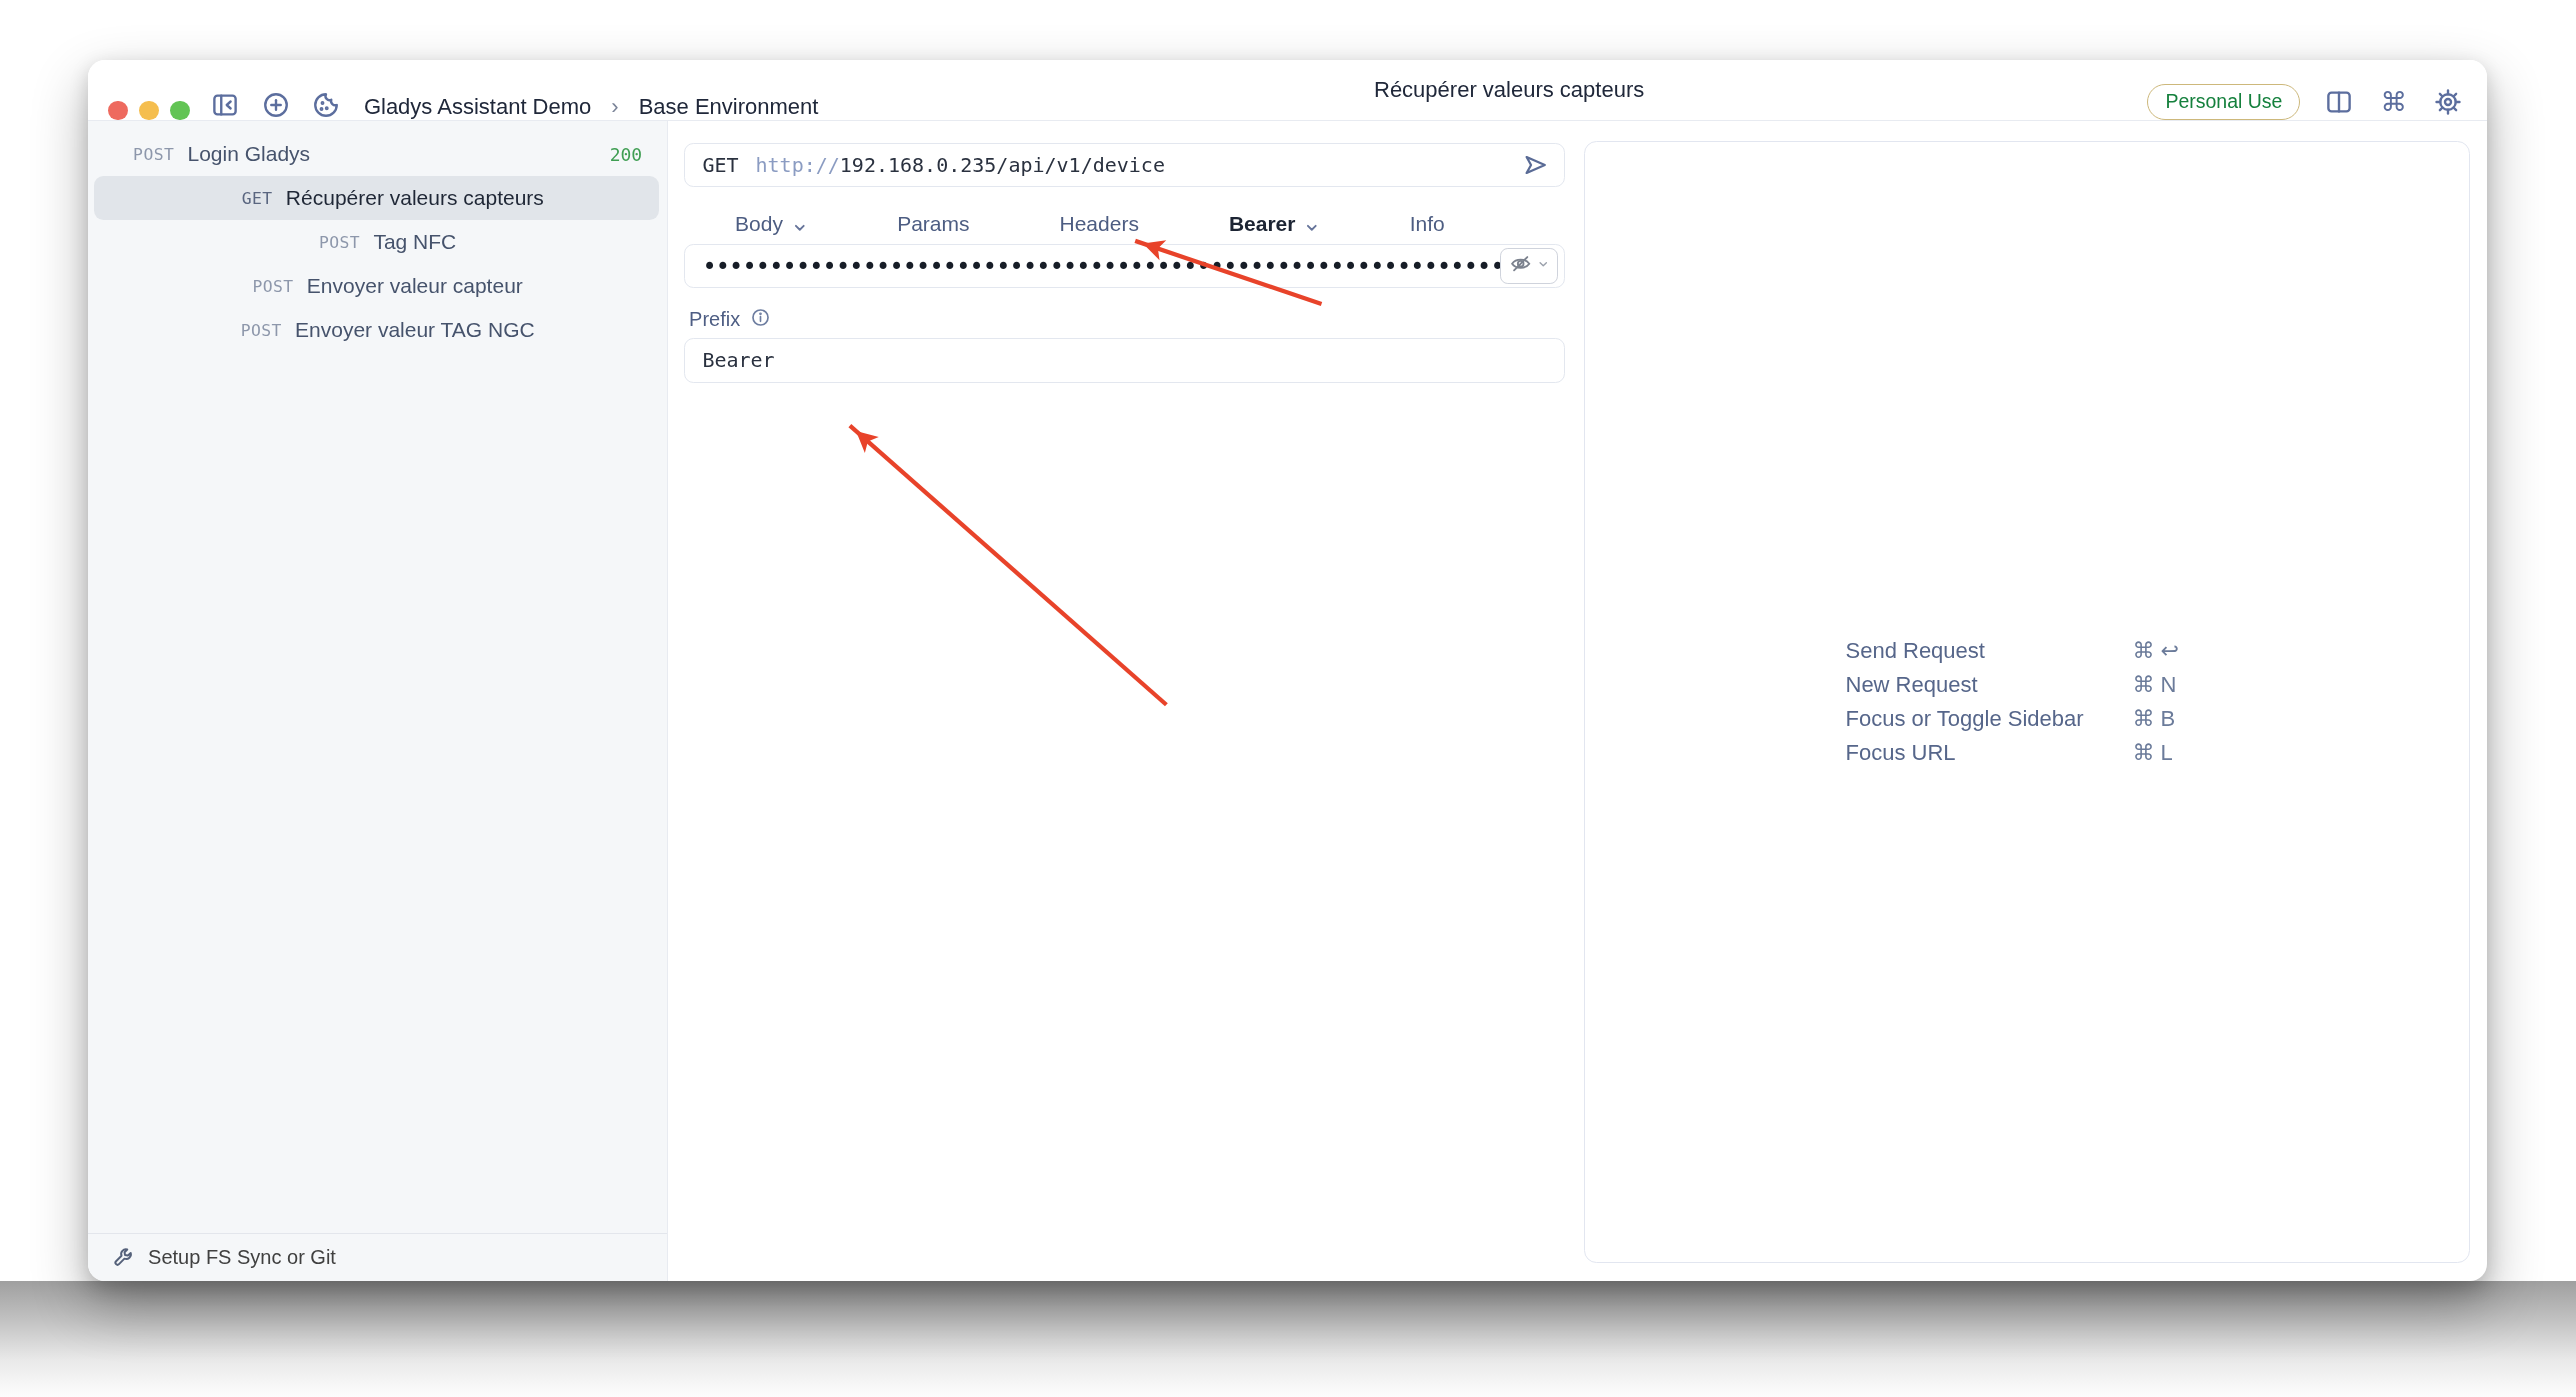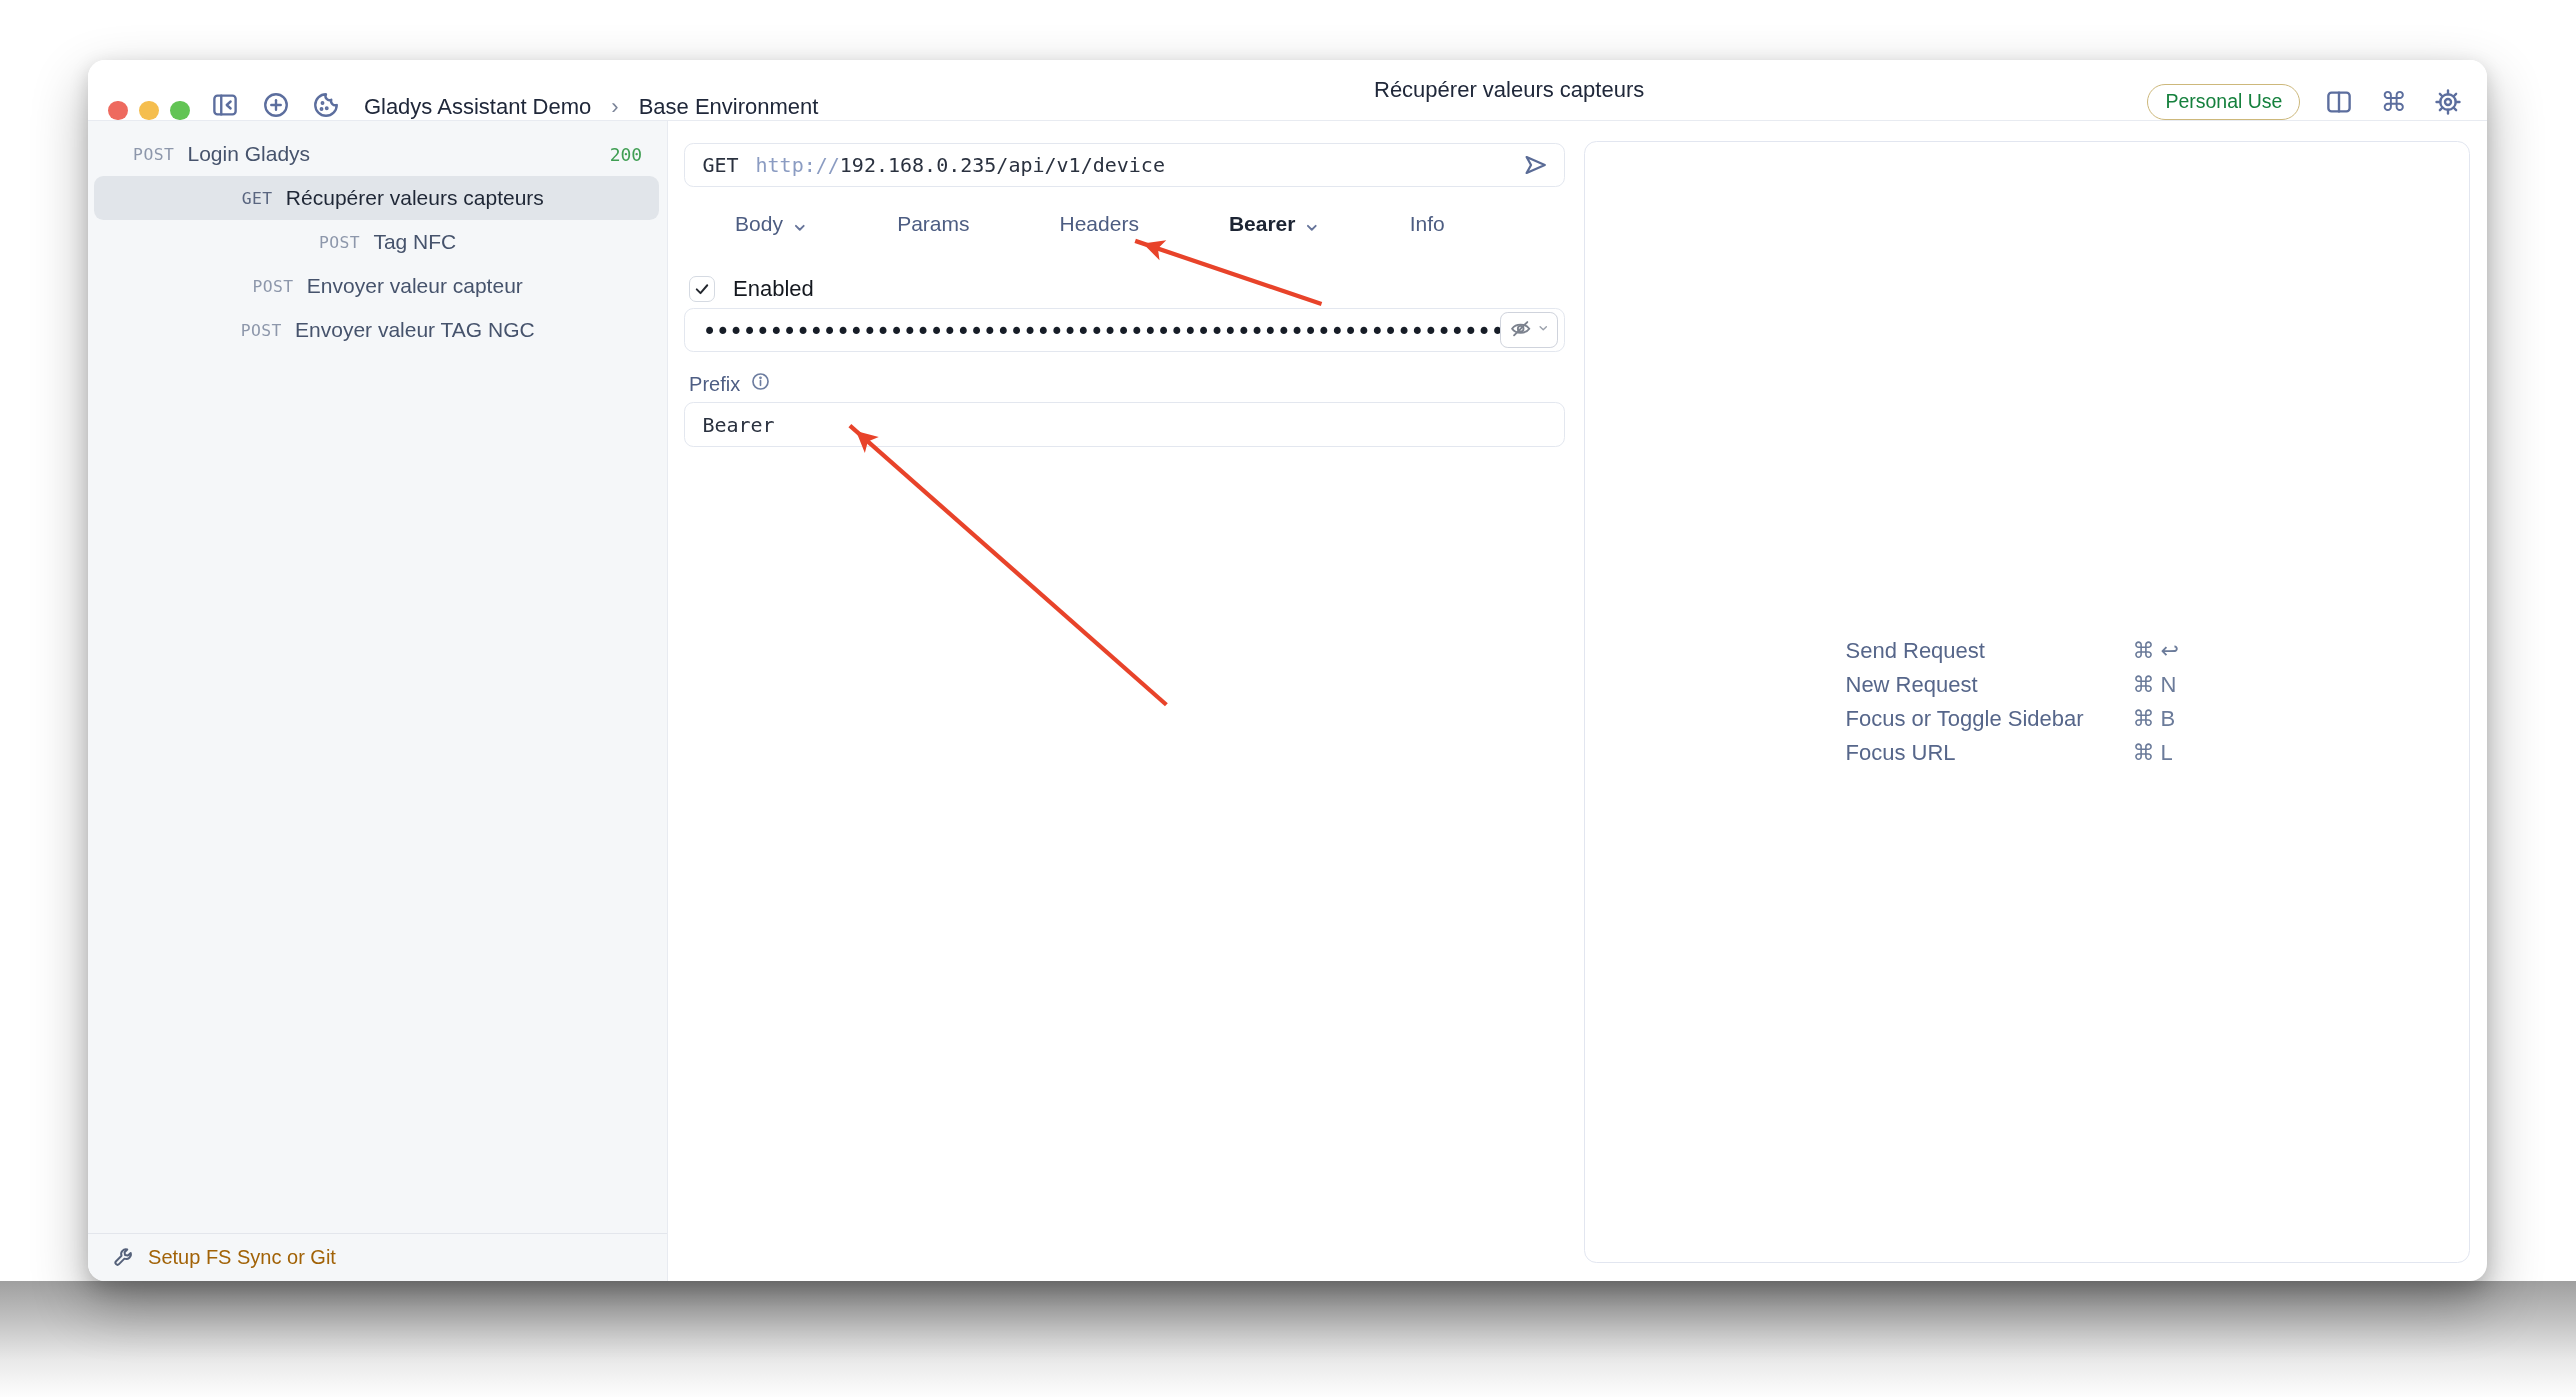--- a/index.html
+++ b/index.html
@@ -67,21 +67,21 @@
     font-size:16.4px; color:#8d97ab; letter-spacing:0.4px; flex:0 0 80px;
   }
   .sitem .name { margin-left:13.3px; font-size:21px; color:#46536c; white-space:nowrap; }
   .sitem .status { margin-left:auto; font-family:"DejaVu Sans Mono",monospace; font-size:18px; color:#3f9e53; }
   .sitem.selected { background:#e1e5ea; }
   .sitem.selected .method { color:#5a6680; }
   .sitem.selected .name { color:#1f2736; font-weight:500; }
   .side-footer {
     margin-top:auto; border-top:1.6px solid #e3e6ec; height:48px;
     display:flex; align-items:center; gap:13.3px; padding-left:23.4px;
-    font-size:20px; color:#a16207; border-radius:0 0 0 17px;
+    font-size:20px; color:#404040; border-radius:0 0 0 17px;
   }
   .side-footer svg { width:23.4px; height:23.4px; stroke:#55617a; fill:none; stroke-width:2; stroke-linecap:round; stroke-linejoin:round; }
 
   
   .center { width:916px; flex:0 0 916px; padding:22px 18.7px 0 16.4px; }
   .urlbar {
     height:44px; border:1.6px solid #e3e7ef; border-radius:9.4px; background:#fff;
     display:flex; align-items:center; padding:0 12.5px 0 17px;
     font-family:"DejaVu Sans Mono",monospace; font-size:20px;
   }
@@ -284,28 +284,20 @@
           <span>Bearer</span>
           <span class="chev"><svg viewBox="0 0 20 20">
                 <path d="M5 7.5 L10 12.5 L15 7.5"></path>
               </svg></span>
         </div>
         <div class="tab">
           <span>Info</span>
         </div>
       </div>
 
-      <div class="enabled-row">
-        <div class="checkbox">
-          <svg viewBox="0 0 24 24">
-              <path d="M5 12.5 L10 17.5 L19 7"></path>
-            </svg>
-        </div>
-        <span class="enabled-label">Enabled</span>
-      </div>
 
       <div class="input-box">
         <span class="token-dots">••••••••••••••••••••••••••••••••••••••••••••••••••••••••••••••</span>
         <div class="eye-btn">
           <span class="eye">
             <svg viewBox="0 0 24 24">
               <path d="M3.2 12 C7 6.4 17 6.4 20.8 12 C17 17.6 7 17.6 3.2 12 Z"></path>
               <circle cx="12" cy="12" r="2.9"></circle>
               <line x1="5.2" y1="18.8" x2="18.8" y2="5.2"></line>
             </svg>

